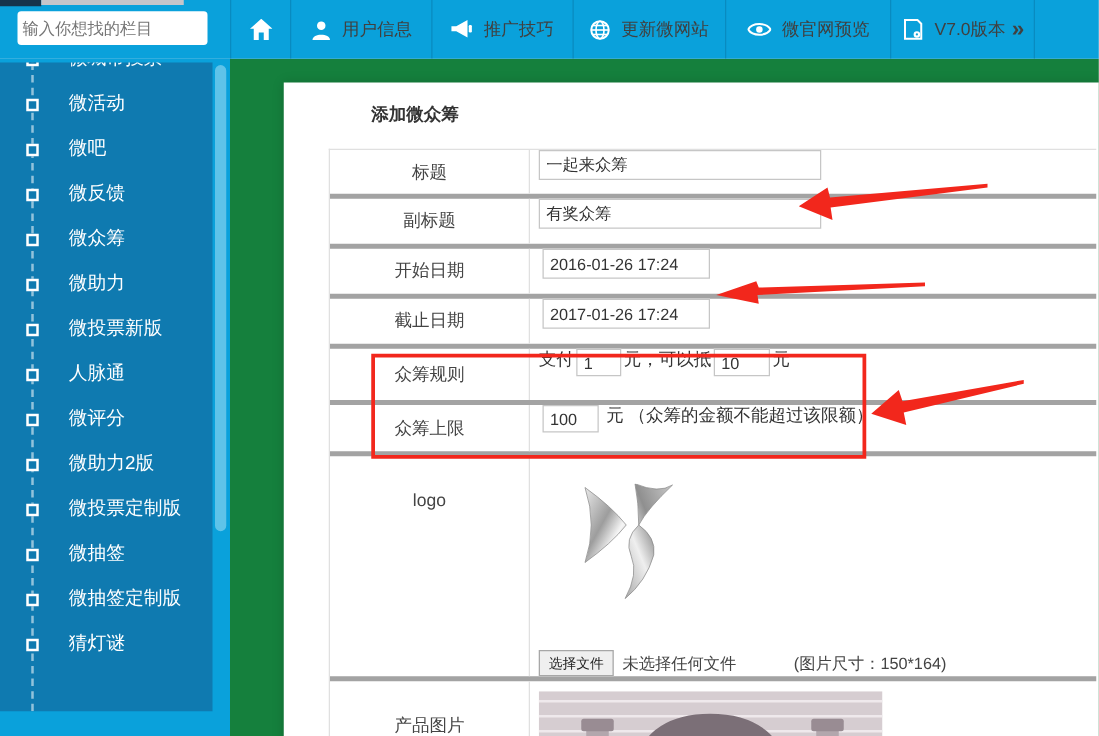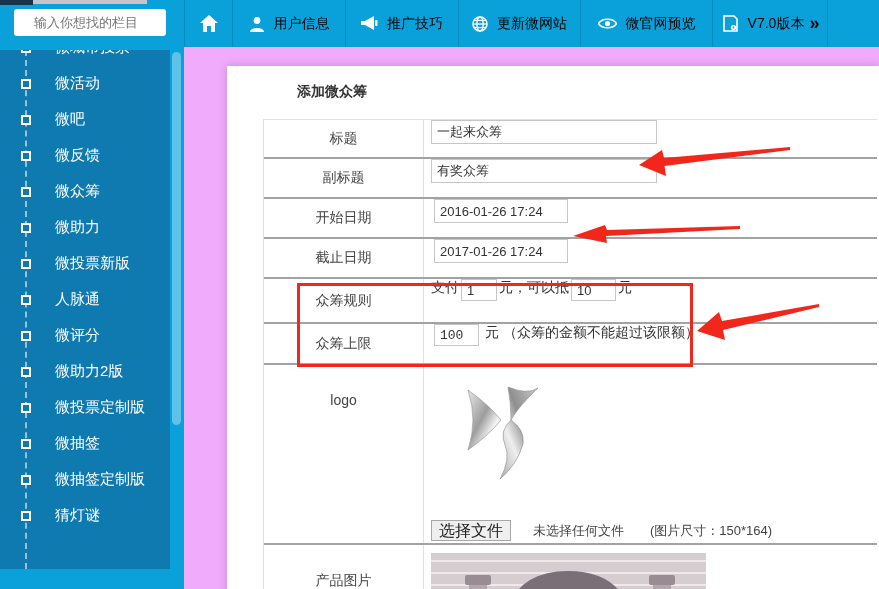--- a/index.html
+++ b/index.html
@@ -6,25 +6,25 @@
   html,body { width:879px; height:589px; overflow:hidden; background:#e8e8e8;
     font-family:"Liberation Sans", sans-serif; }
 
   
   .topnav { position:absolute; left:0; top:0; width:879px; height:47px; background:#0aa1db; z-index:5; }
   .artifact-navy { position:absolute; left:0; top:0; width:33px; height:5px; background:#16344c; }
   .artifact-gray { position:absolute; left:33px; top:0; width:114px; height:4px; background:#c6c5ca; }
   .search-box { position:absolute; left:14px; top:9px; width:152px; height:27px; background:#fff;
     border-radius:3px; display:flex; align-items:center; }
   .search-box input { flex:1; border:none; outline:none; font-size:13px; color:#333;
-    padding:0 4px 0 20px; background:transparent; font-family:"Liberation Sans", sans-serif; }
+    padding:0 4px 0 4px; background:transparent; font-family:"Liberation Sans", sans-serif; }
   .search-box svg { margin-right:7px; flex:0 0 auto; }
   .nav-items { position:absolute; left:184px; top:0; height:47px; display:flex; }
   .nav-item { display:flex; align-items:center; justify-content:center; gap:9px;
-    color:#000000; font-size:14px; border-left:1px solid rgba(0,40,70,.18); cursor:pointer; }
+    color:#404040; font-size:14px; border-left:1px solid rgba(0,40,70,.18); cursor:pointer; }
   .nav-item:last-child { border-right:1px solid rgba(0,40,70,.18); }
   .nav-item svg { flex:0 0 auto; }
   .nav-suffix { font-size:18px; font-weight:bold; letter-spacing:-2px; margin-left:-4px; }
 
   
   .sidebar { position:absolute; left:0; top:47px; width:184px; height:542px; background:#0aa1db; }
   .sidebar-list { position:absolute; left:0; top:3px; width:170px; height:519px;
     background:#0f7ab0; overflow:hidden; }
   .tree-line { position:absolute; left:25px; top:0; width:0; height:519px;
     border-left:2px dashed rgba(255,255,255,.55); }
@@ -33,47 +33,47 @@
   .side-item::before { content:""; position:absolute; left:21px; top:14px; width:6px; height:6px;
     border:2px solid #ffffff; background:#0f7ab0; }
   .side-item.clipped { margin-top:-21px; }
   .side-item.active { background:#02719f; }
   .side-item.active::before { background:#02719f; }
   .scrollbar-track { position:absolute; left:170px; top:0; width:14px; height:519px; }
   .scrollbar-thumb { position:absolute; left:2px; top:5px; width:9px; height:373px;
     background:#5fc3e9; border-radius:5px; }
 
   
-  .main { position:absolute; left:184px; top:47px; width:695px; height:542px; background:#f0abfc; }
+  .main { position:absolute; left:184px; top:47px; width:695px; height:542px; background:#15803d; }
   .card { position:absolute; left:43px; top:19px; width:652px; height:560px; background:#fff;
     box-shadow:0 0 9px rgba(0,0,0,.18); }
   .card-title { position:absolute; left:70px; top:17px; font-size:14px; font-weight:bold; color:#333; }
 
   .form-table { position:absolute; left:36px; top:53px; width:614px;
     border-top:1px solid #e0e0e0; border-left:1px solid #e0e0e0; }
-  .frow { display:flex; border-bottom:2px solid #a3a3a3; }
+  .frow { display:flex; border-bottom:4px solid #a3a3a3; }
   .fcell-label { width:160px; border-right:1px solid #e0e0e0; display:flex;
     align-items:center; justify-content:center; font-size:14px; color:#444; }
   .fcell-content { flex:1; display:flex; align-items:flex-start; padding-left:7px;
     font-size:14px; color:#333; }
   .frow.tall .fcell-label { align-items:flex-start; padding-top:27px; }
   .frow.tall .fcell-content { align-items:flex-start; }
   input.txt { border:1px solid #c6c6c6; height:24px; font-size:13px; color:#333;
     padding:0 5px; outline:none; background:#fff; font-family:"Liberation Sans", sans-serif; }
   .w-wide { width:226px; } .w-date { width:134px; } .w-pay { width:36px; }
   .w-deduct { width:45px; } .w-limit { width:45px; }
   .inline-gap { margin:0 2px; }
 
   .logo-cell { display:flex; flex-direction:column; }
   .logo-img { margin:22px 0 0 34px; }
   .file-row { display:flex; align-items:center; margin-top:41px; }
-  .choose-btn { height:21px; background:#efefef; border:1px solid #a7a7a7; font-size:16px;
+  .choose-btn { height:21px; background:#efefef; border:1px solid #a7a7a7; font-size:11px;
     color:#222; padding:0 7px; cursor:pointer; font-family:"Liberation Sans", sans-serif; }
-  .no-file { font-size:13px; color:#444; margin-left:22px; }
-  .size-note { font-size:13px; color:#444; margin-left:26px; }
+  .no-file { font-size:13px; color:#444; margin-left:7px; }
+  .size-note { font-size:13px; color:#444; margin-left:46px; }
   .product-cell .product-img { margin-top:8px; }
 
   
   .anno { position:absolute; left:0; top:0; width:879px; height:589px; pointer-events:none; z-index:20; }
   .red-box { position:absolute; left:297px; top:283px; width:396px; height:84px;
     border:3px solid #f2271c; }
 </style>
 </head>
 <body>
 
@@ -202,21 +202,21 @@
           <input class="txt w-pay inline-gap" style="height: 22px;" type="text" value="1">
           <span>元，可以抵</span>
           <input class="txt w-deduct inline-gap" style="height: 22px;" type="text" value="10">
           <span>元</span>
         </div>
       </div>
 
       <div class="frow" style="height:41px">
         <div class="fcell-label">众筹上限</div>
         <div class="fcell-content" style="padding-left:10px">
-          <input class="txt w-limit" style="height: 22px; font-family: Liberation Mono, monospace;" type="text" value="100">
+          <input class="txt w-limit" style="height: 22px;" type="text" value="100">
           <span class="inline-gap" style="margin-left:6px">元 （众筹的金额不能超过该限额）</span>
         </div>
       </div>
 
       <div class="frow tall" style="height:180px">
         <div class="fcell-label">logo</div>
         <div class="fcell-content logo-cell">
           <svg class="logo-img" width="74" height="92" viewBox="0 0 74 92">
             <defs>
               <linearGradient id="sil1" x1="0" y1="0" x2="1" y2="1">

